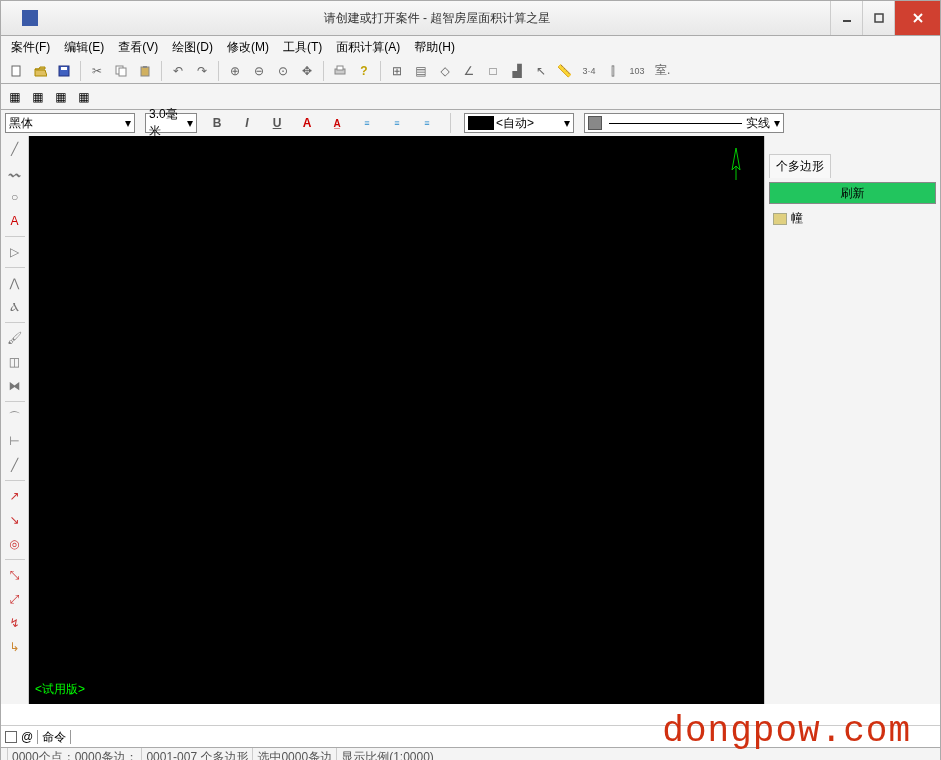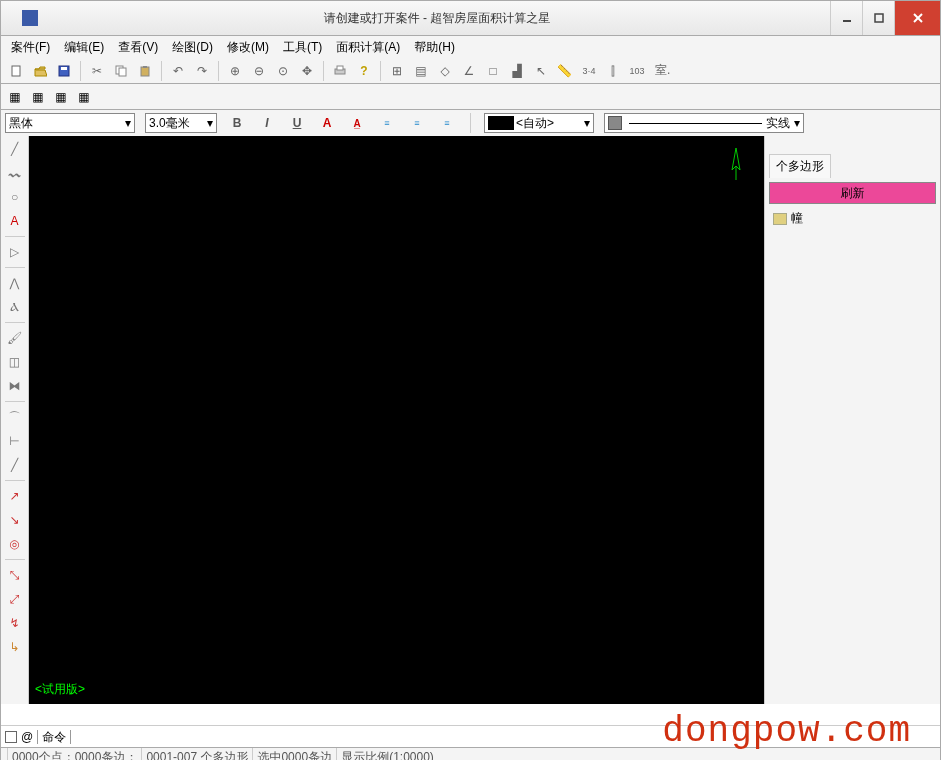--- a/index.html
+++ b/index.html
@@ -33,21 +33,21 @@
 .lefttool { width: 28px; background: #f4f4f4; border-right: 1px solid #ccc; display: flex; flex-direction: column; align-items: center; padding-top: 2px; gap: 2px; }
 .lt-btn { width: 22px; height: 22px; display: flex; align-items: center; justify-content: center; color: #777; }
 .lt-sep { width: 20px; height: 1px; background: #ccc; margin: 2px 0; }
 
 .canvas { flex: 1; background: #000; position: relative; }
 .canvas .trial { position: absolute; left: 6px; bottom: 6px; color: #0f0; }
 .canvas .compass { position: absolute; right: 18px; top: 10px; color: #0c0; font-size: 10px; text-align:center; line-height:1; }
 
 .rightpanel { width: 176px; background: #f4f4f4; border-left: 1px solid #ccc; padding: 6px 4px; }
 .rightpanel .tab { display: inline-block; padding: 3px 6px; background: #f8f8f8; border: 1px solid #ccc; border-bottom: none; margin-top: 12px; }
-.rightpanel .refresh { width: 100%; height: 22px; border: 1px solid #888; background: #ec4899; margin-top: 4px; text-align: center; line-height: 20px; }
+.rightpanel .refresh { width: 100%; height: 22px; border: 1px solid #888; background: #22c55e; margin-top: 4px; text-align: center; line-height: 20px; }
 .rightpanel .tree { margin-top: 6px; padding-left: 4px; }
 .tree-icon { display:inline-block; width:14px; height:12px; background:#e0d080; border:1px solid #aa8; margin-right:4px; vertical-align:middle;}
 
 .cmdarea { height: 44px; border: 1px solid #aaa; border-top: none; background: #fff; }
 .cmdlog { height: 22px; border-bottom: 1px solid #ccc; }
 .cmdline { height: 22px; display: flex; align-items: center; padding: 0 4px; gap: 4px; }
 .cmdline .cb { width: 12px; height: 12px; border: 1px solid #666; }
 
 .statusbar { height: 20px; background: #f4f4f4; border: 1px solid #aaa; border-top: none; display: flex; align-items: center; padding: 0 6px; }
 .statusbar .left { flex: 1; }
@@ -161,21 +161,21 @@
   <div class="tb2-btn">▦</div>
   <div class="tb2-btn">▦</div>
   <div class="tb2-btn">▦</div>
 </div>
 
 <div class="fmtbar">
   <div class="combo" style="width:130px;">
     <span>黑体</span>
       <span class="dd">▾</span>
   </div>
-  <div class="combo" style="width:72px;">
+  <div class="combo" style="width:52px;">
     <span>3.0毫米</span>
       <span class="dd">▾</span>
   </div>
   <div class="fmt-btn">B</div>
   <div class="fmt-btn" style="font-style:italic;">I</div>
   <div class="fmt-btn" style="text-decoration:underline;">U</div>
   <div class="fmt-btn" style="color:#c00;">A</div>
   <div class="fmt-btn" style="color:#c00;font-size:10px;">A̲</div>
   <div class="fmt-btn" style="font-size:9px;color:#28c;">≡</div>
   <div class="fmt-btn" style="font-size:9px;color:#28c;">≡</div>

